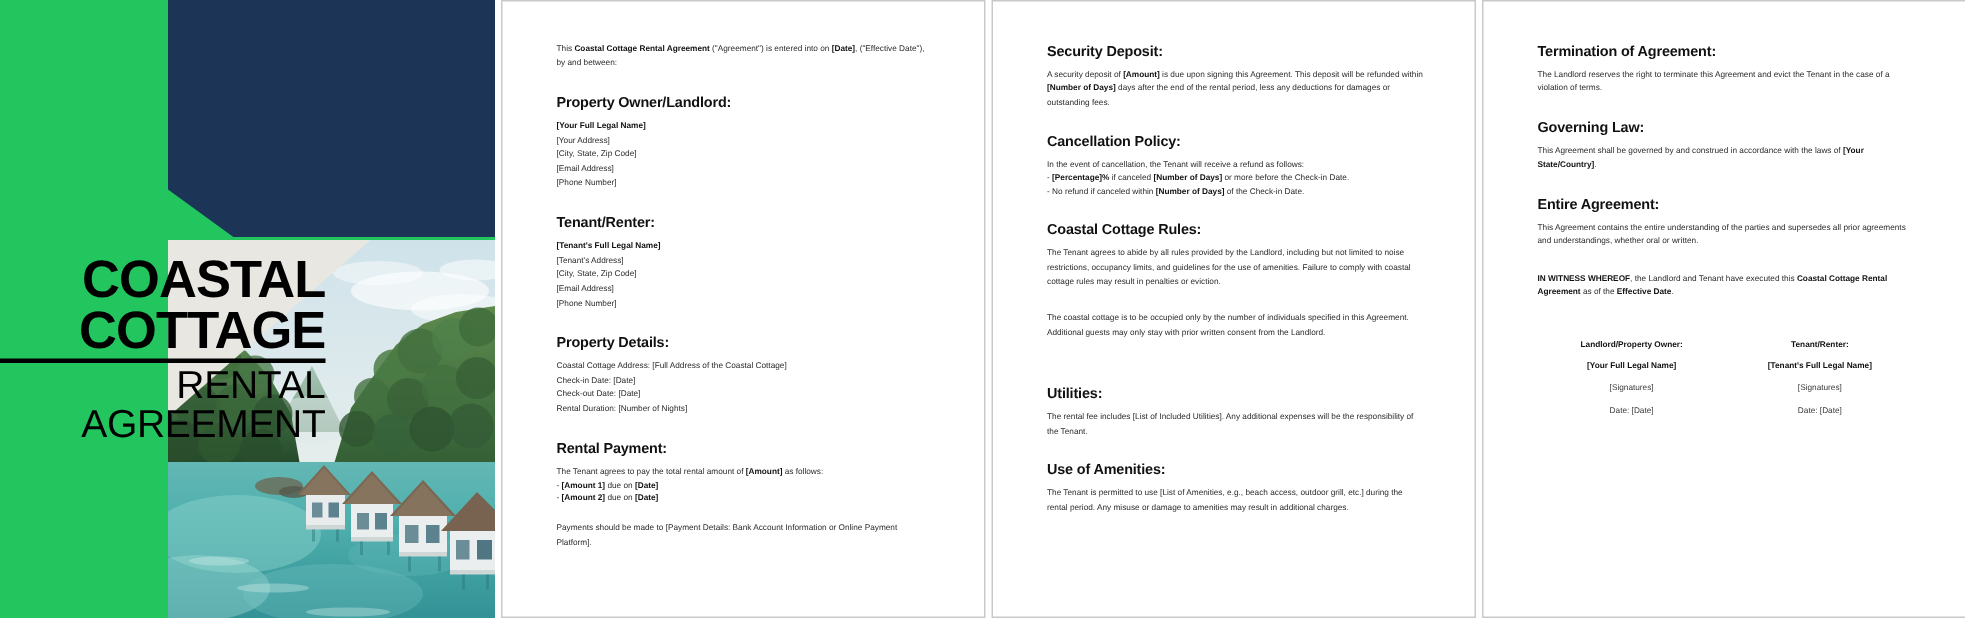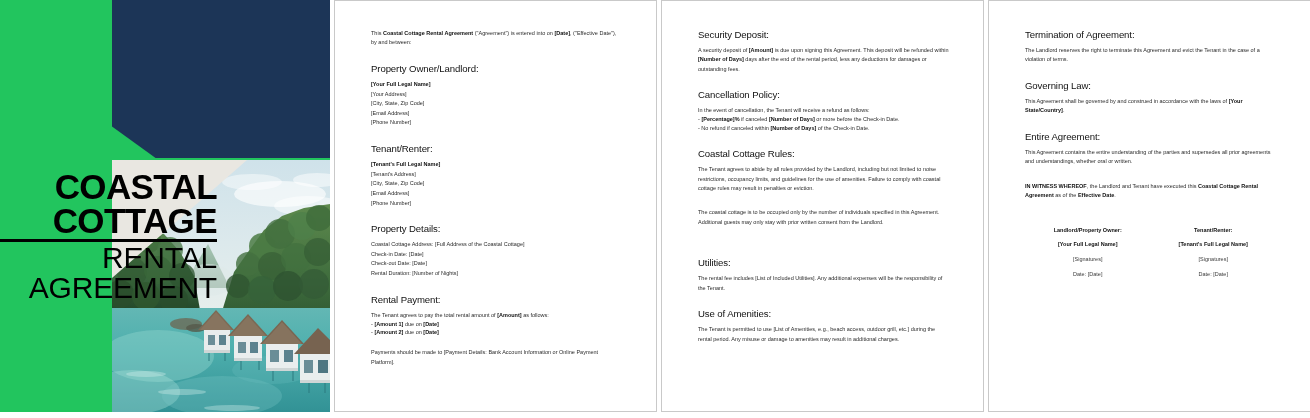--- a/index.html
+++ b/index.html
@@ -28,29 +28,29 @@
   
   .photo-corner { position:absolute; left:0; top:0; width:135px; height:118px;
     background:#e9e7e1; clip-path: polygon(0 0, 100% 0, 0 100%); z-index:3; }
 
   .cover-title { position:absolute; left:0; top:170px; width:218px;
     text-align:right; z-index:5; padding-right:1px; }
   .cover-title .l1, .cover-title .l2 { display:block; font-weight:700;
     font-size:35px; line-height:0.96; letter-spacing:-0.6px; color:#000000;
     font-family:"Liberation Sans", sans-serif; }
   .title-rule { height:2.5px; background:#000; margin:2px 0 0 0; width:100%; }
-  .cover-title .l3 { display:block; font-weight:400; font-size:30px;
+  .cover-title .l3 { display:block; font-weight:400; font-size:26px;
     line-height:1.0; letter-spacing:-0.2px; color:#000000; margin-top:1px; }
 
   
   .doc-body { position:absolute; left:0; top:0; right:0; bottom:0;
     padding:28px 34px 20px 36px; color:#1b1b1b; }
 
   .sec { margin-bottom:0; }
-  .h2 { font-size:9.6px; font-weight:400; color:#111111; letter-spacing:-0.1px;
+  .h2 { font-size:9.6px; font-weight:700; color:#111111; letter-spacing:-0.1px;
     margin:0 0 6px 0; }
   .p  { font-size:5.5px; line-height:1.72; color:#2b2b2b; margin:0; font-weight:400; }
   .p b { font-weight:700; color:#111; }
   .gap-lg { height:15px; }
   .gap-md { height:11px; }
   .tight { line-height:1.62; }
 
   .addr { font-size:5.5px; line-height:1.75; color:#2b2b2b; }
   .addr .nm { font-weight:700; color:#111; }
 

